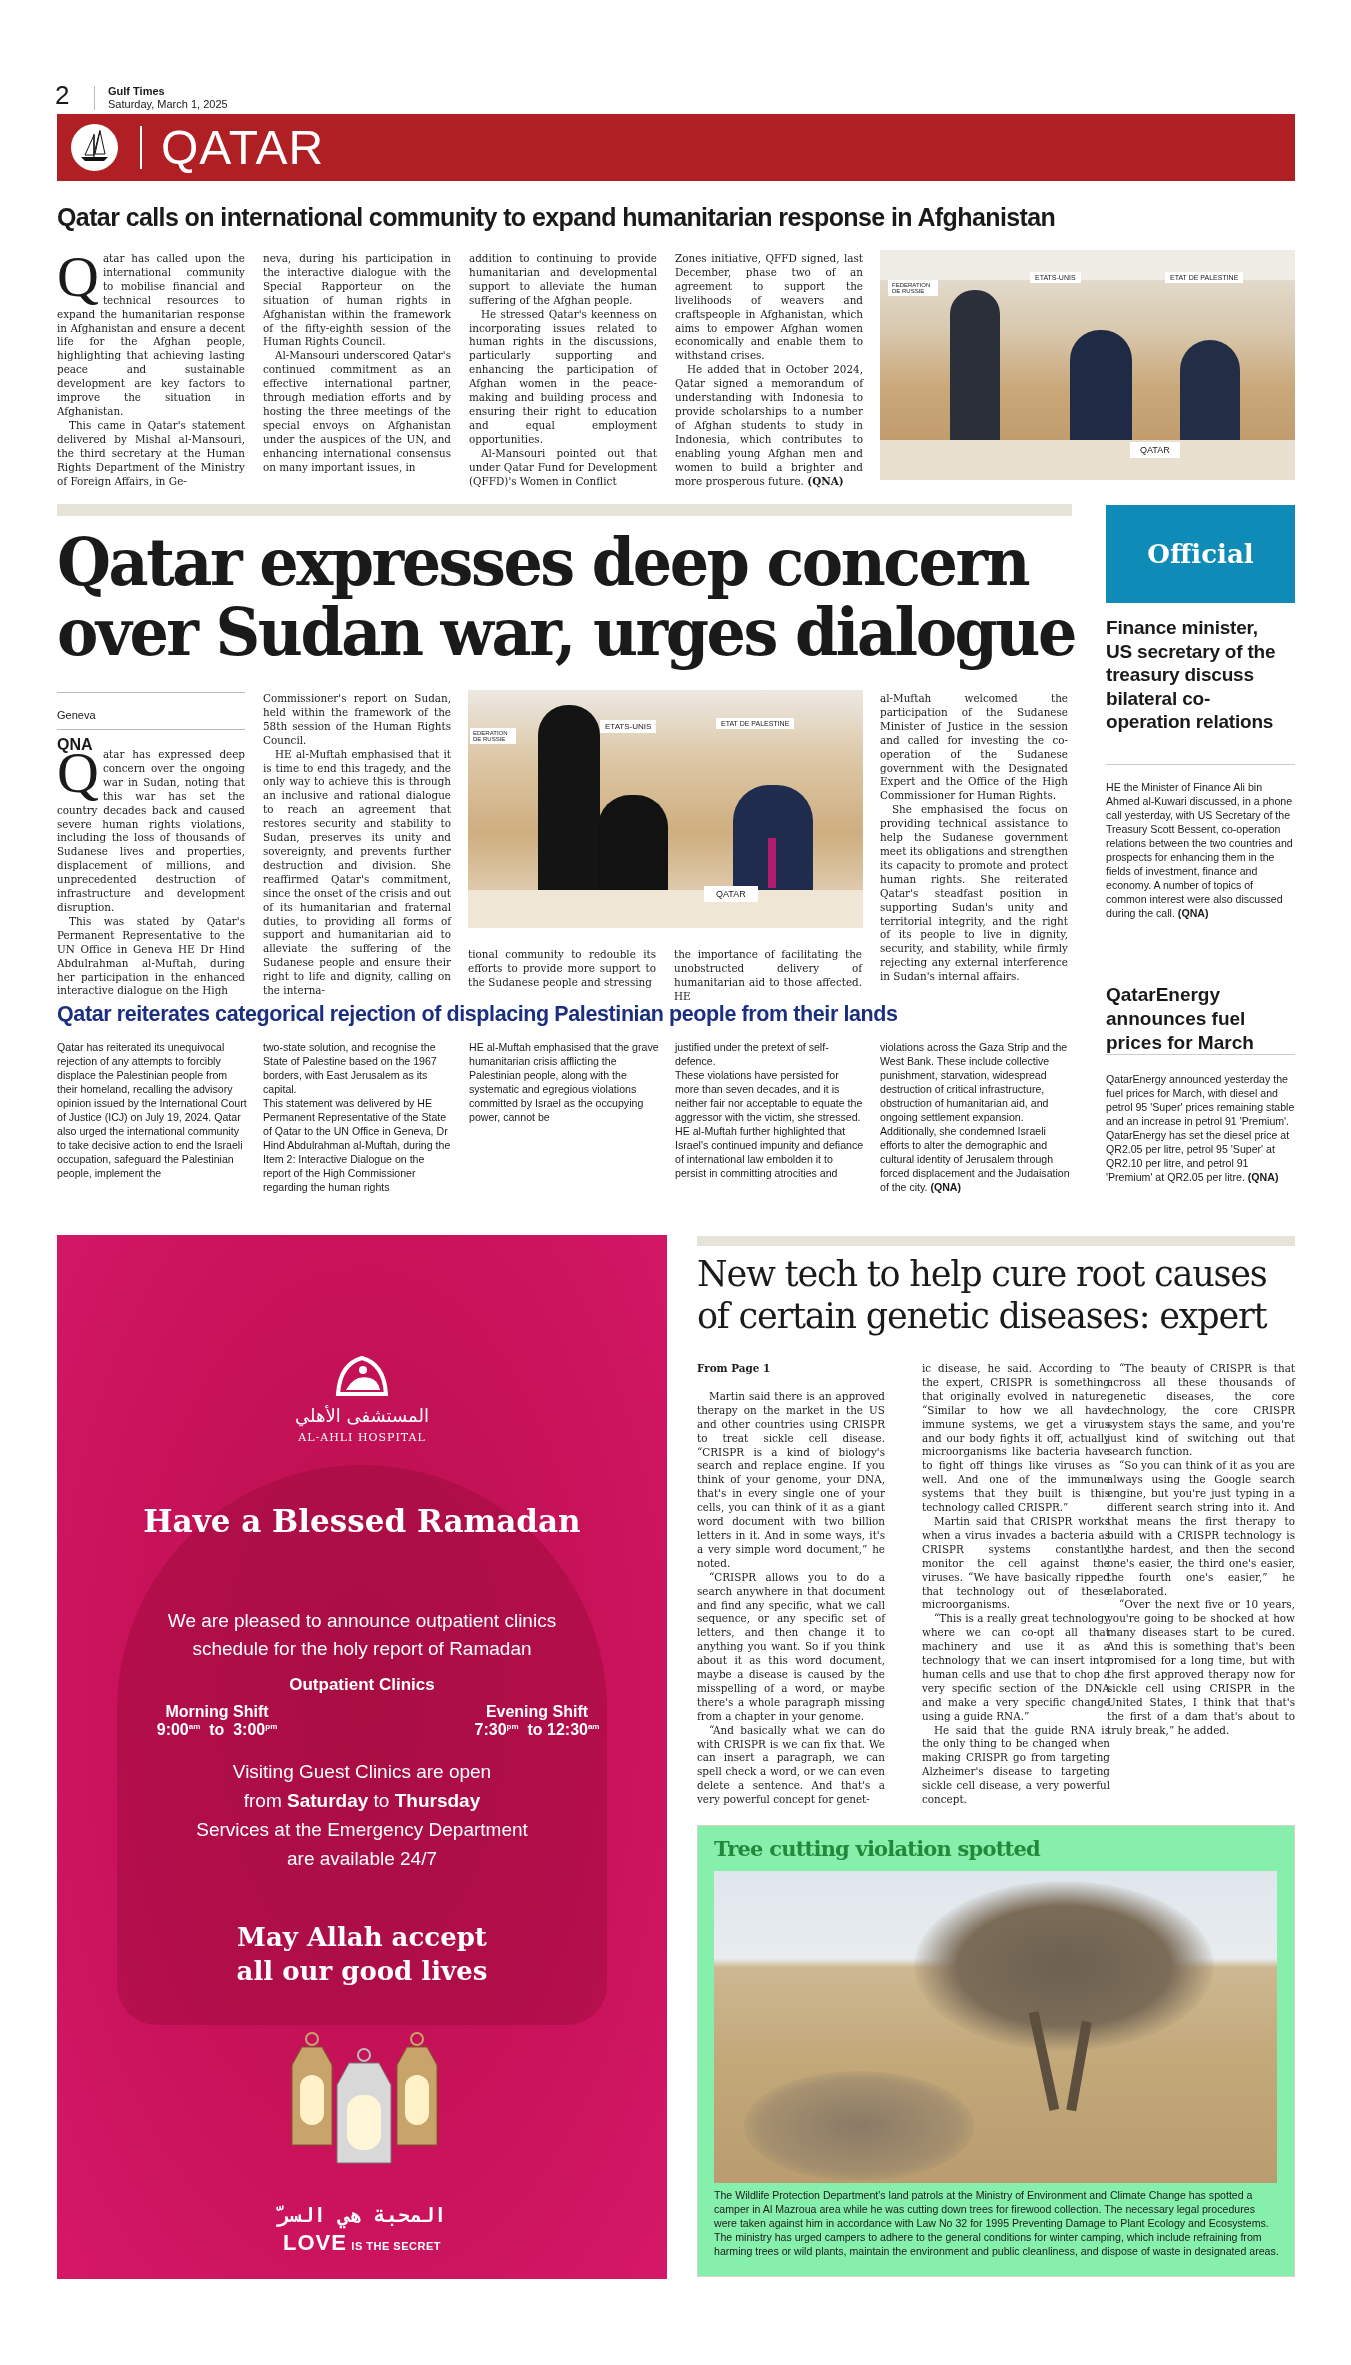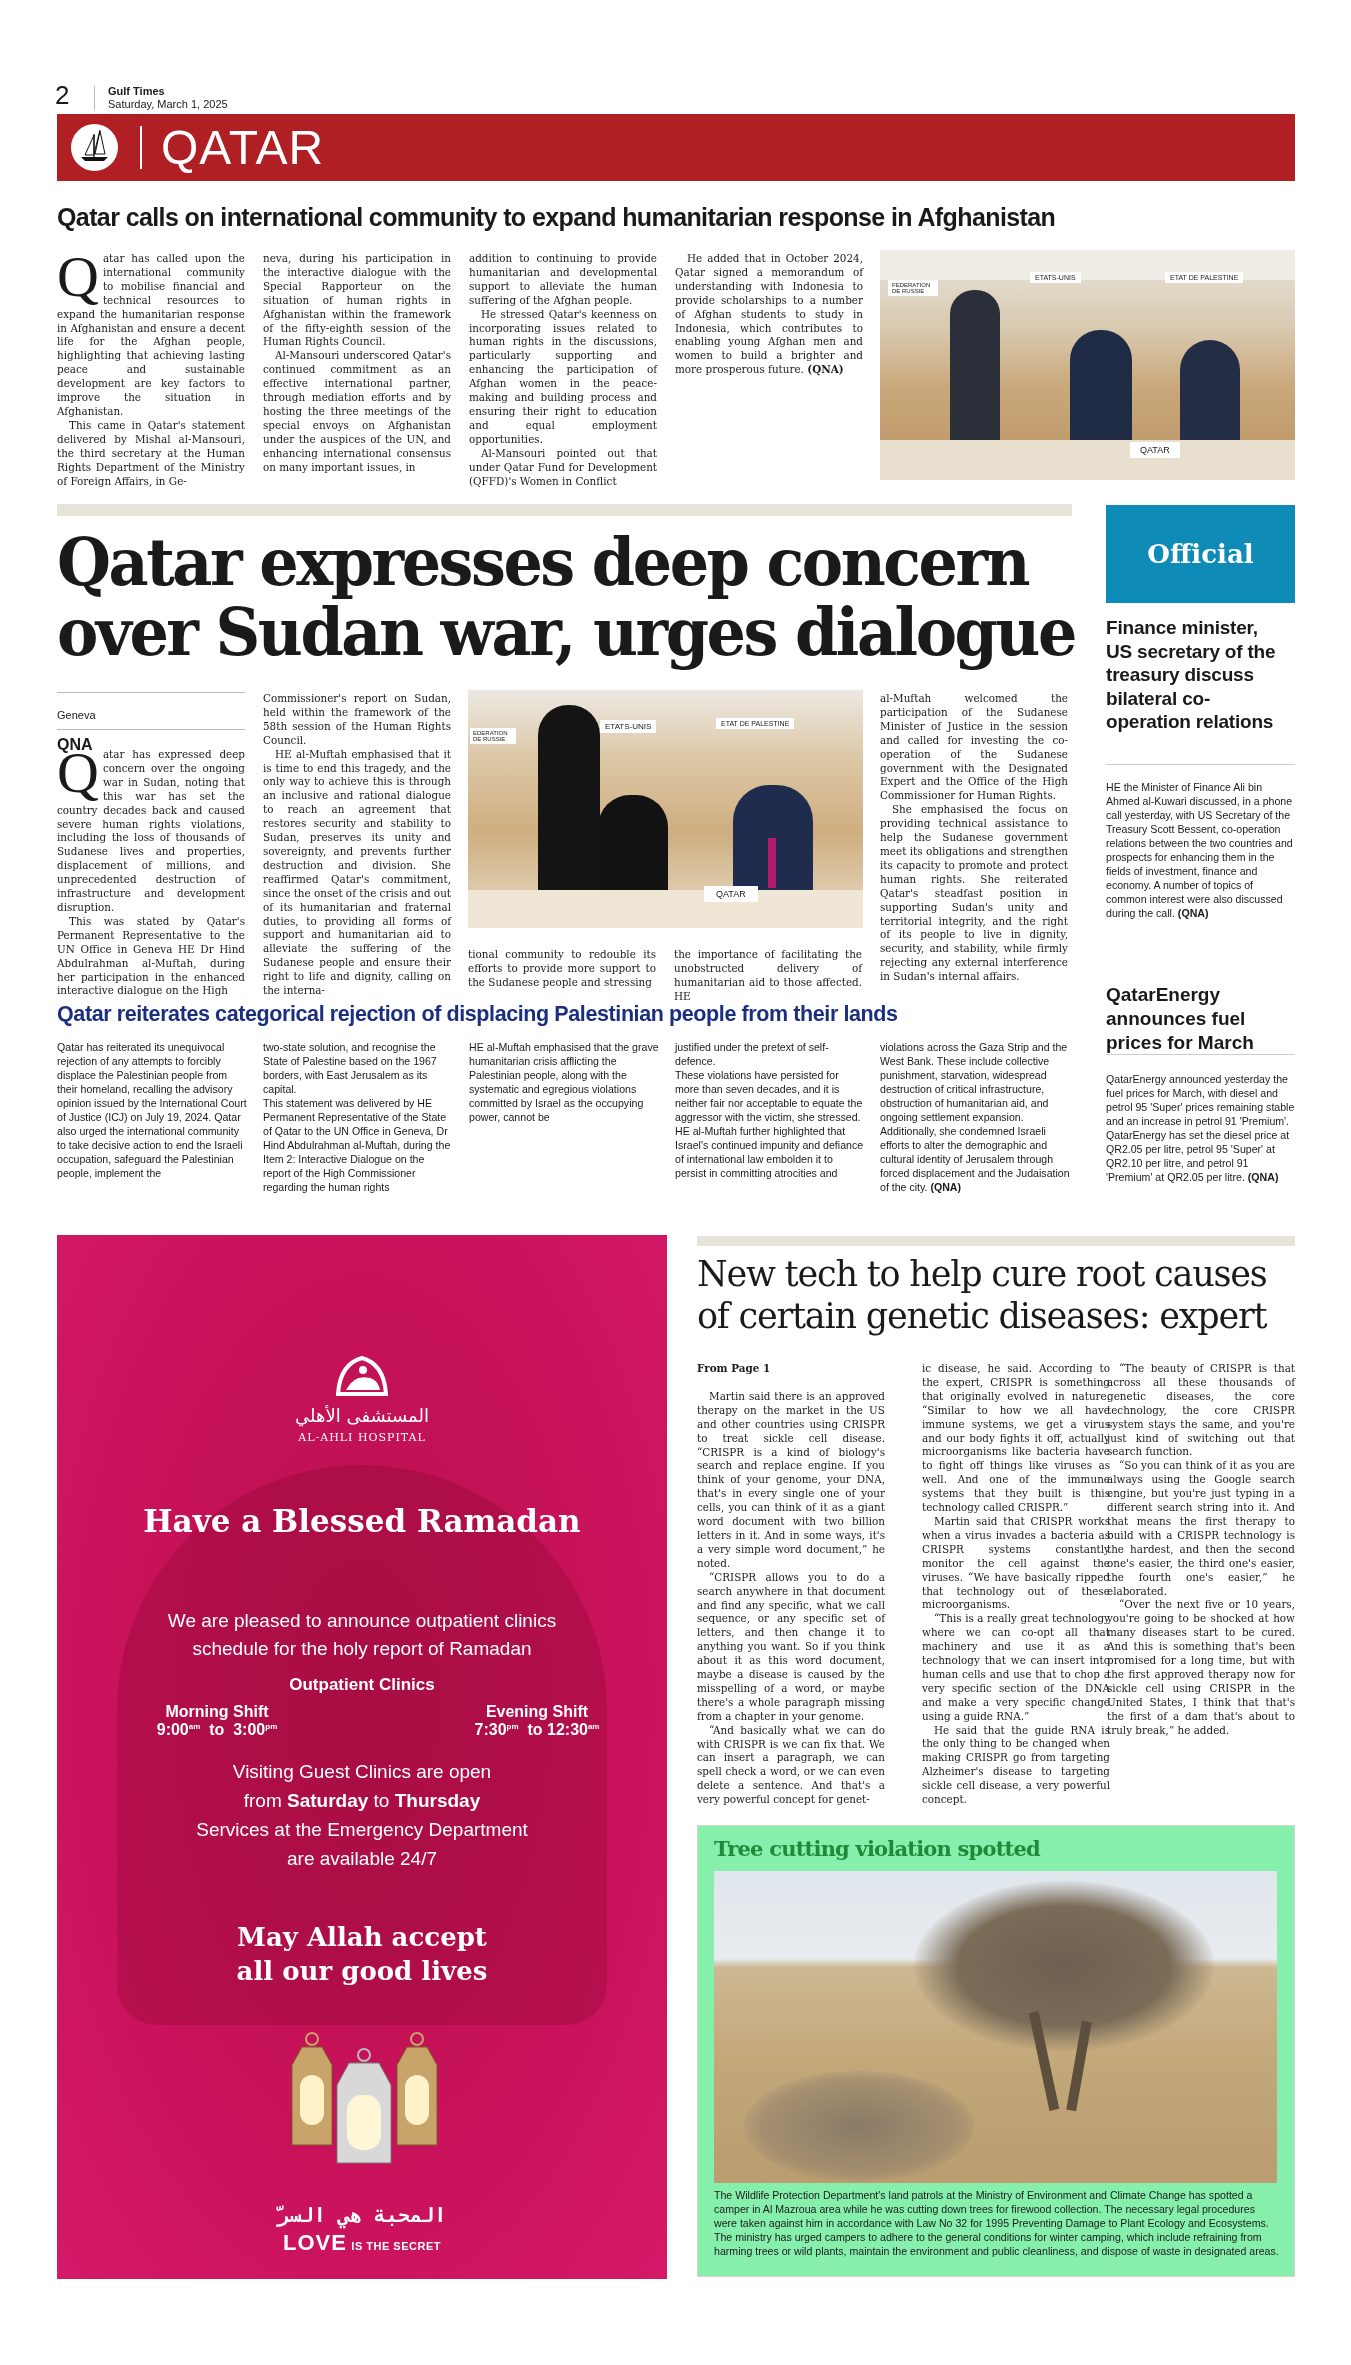--- a/index.html
+++ b/index.html
@@ -43,20 +43,21 @@
 <div class="abs col" style="left:263px;top:252px;width:188px;">
   <p class="first">neva, during his participation in the interactive dialogue with the Special Rapporteur on the situation of human rights in Afghanistan within the framework of the fifty-eighth session of the Human Rights Council.</p>
   <p>Al-Mansouri underscored Qatar's continued commitment as an effective international partner, through mediation efforts and by hosting the three meetings of the special envoys on Afghanistan under the auspices of the UN, and enhancing international consensus on many important issues, in</p>
 </div>
 <div class="abs col" style="left:469px;top:252px;width:188px;">
   <p class="first">addition to continuing to provide humanitarian and developmental support to alleviate the human suffering of the Afghan people.</p>
   <p>He stressed Qatar's keenness on incorporating issues related to human rights in the discussions, particularly supporting and enhancing the participation of Afghan women in the peace-making and building process and ensuring their right to education and equal employment opportunities.</p>
   <p>Al-Mansouri pointed out that under Qatar Fund for Development (QFFD)'s Women in Conflict</p>
 </div>
 <div class="abs col" style="left:675px;top:252px;width:188px;">
+  <p class="first">Zones initiative, QFFD signed, last December, phase two of an agreement to support the livelihoods of weavers and craftspeople in Afghanistan, which aims to empower Afghan women economically and enable them to withstand crises.</p>
   <p><span>He added that in October 2024, Qatar signed a memorandum of understanding with Indonesia to provide scholarships to a number of Afghan students to study in Indonesia, which contributes to enabling young Afghan men and women to build a brighter and more prosperous future.</span> <b>(QNA)</b></p>
 </div>
 <div class="abs photo" style="left:880px;top:250px;width:415px;height:230px;background:linear-gradient(180deg,#e8e4dc 0%,#d8c8ae 35%,#caa87a 60%,#b99364 100%);">
   <div class="abs" style="left:0;top:0;width:415px;height:30px;background:#efece6"></div>
   <div class="abs sans" style="left:8px;top:30px;background:#fff;font-size:6px;padding:2px 4px;width:50px;">FEDERATION DE RUSSIE</div>
   <div class="abs sans" style="left:150px;top:22px;background:#fff;font-size:7px;padding:2px 5px;">ETATS-UNIS</div>
   <div class="abs sans" style="left:285px;top:22px;background:#fff;font-size:7px;padding:2px 5px;">ETAT DE PALESTINE</div>
   <div class="abs" style="left:70px;top:40px;width:50px;height:170px;background:#2b2f3a;border-radius:24px 24px 4px 4px"></div>
   <div class="abs" style="left:190px;top:80px;width:62px;height:125px;background:#1f2a44;border-radius:30px 30px 4px 4px"></div>
   <div class="abs" style="left:300px;top:90px;width:60px;height:115px;background:#232d45;border-radius:30px 30px 4px 4px"></div>

